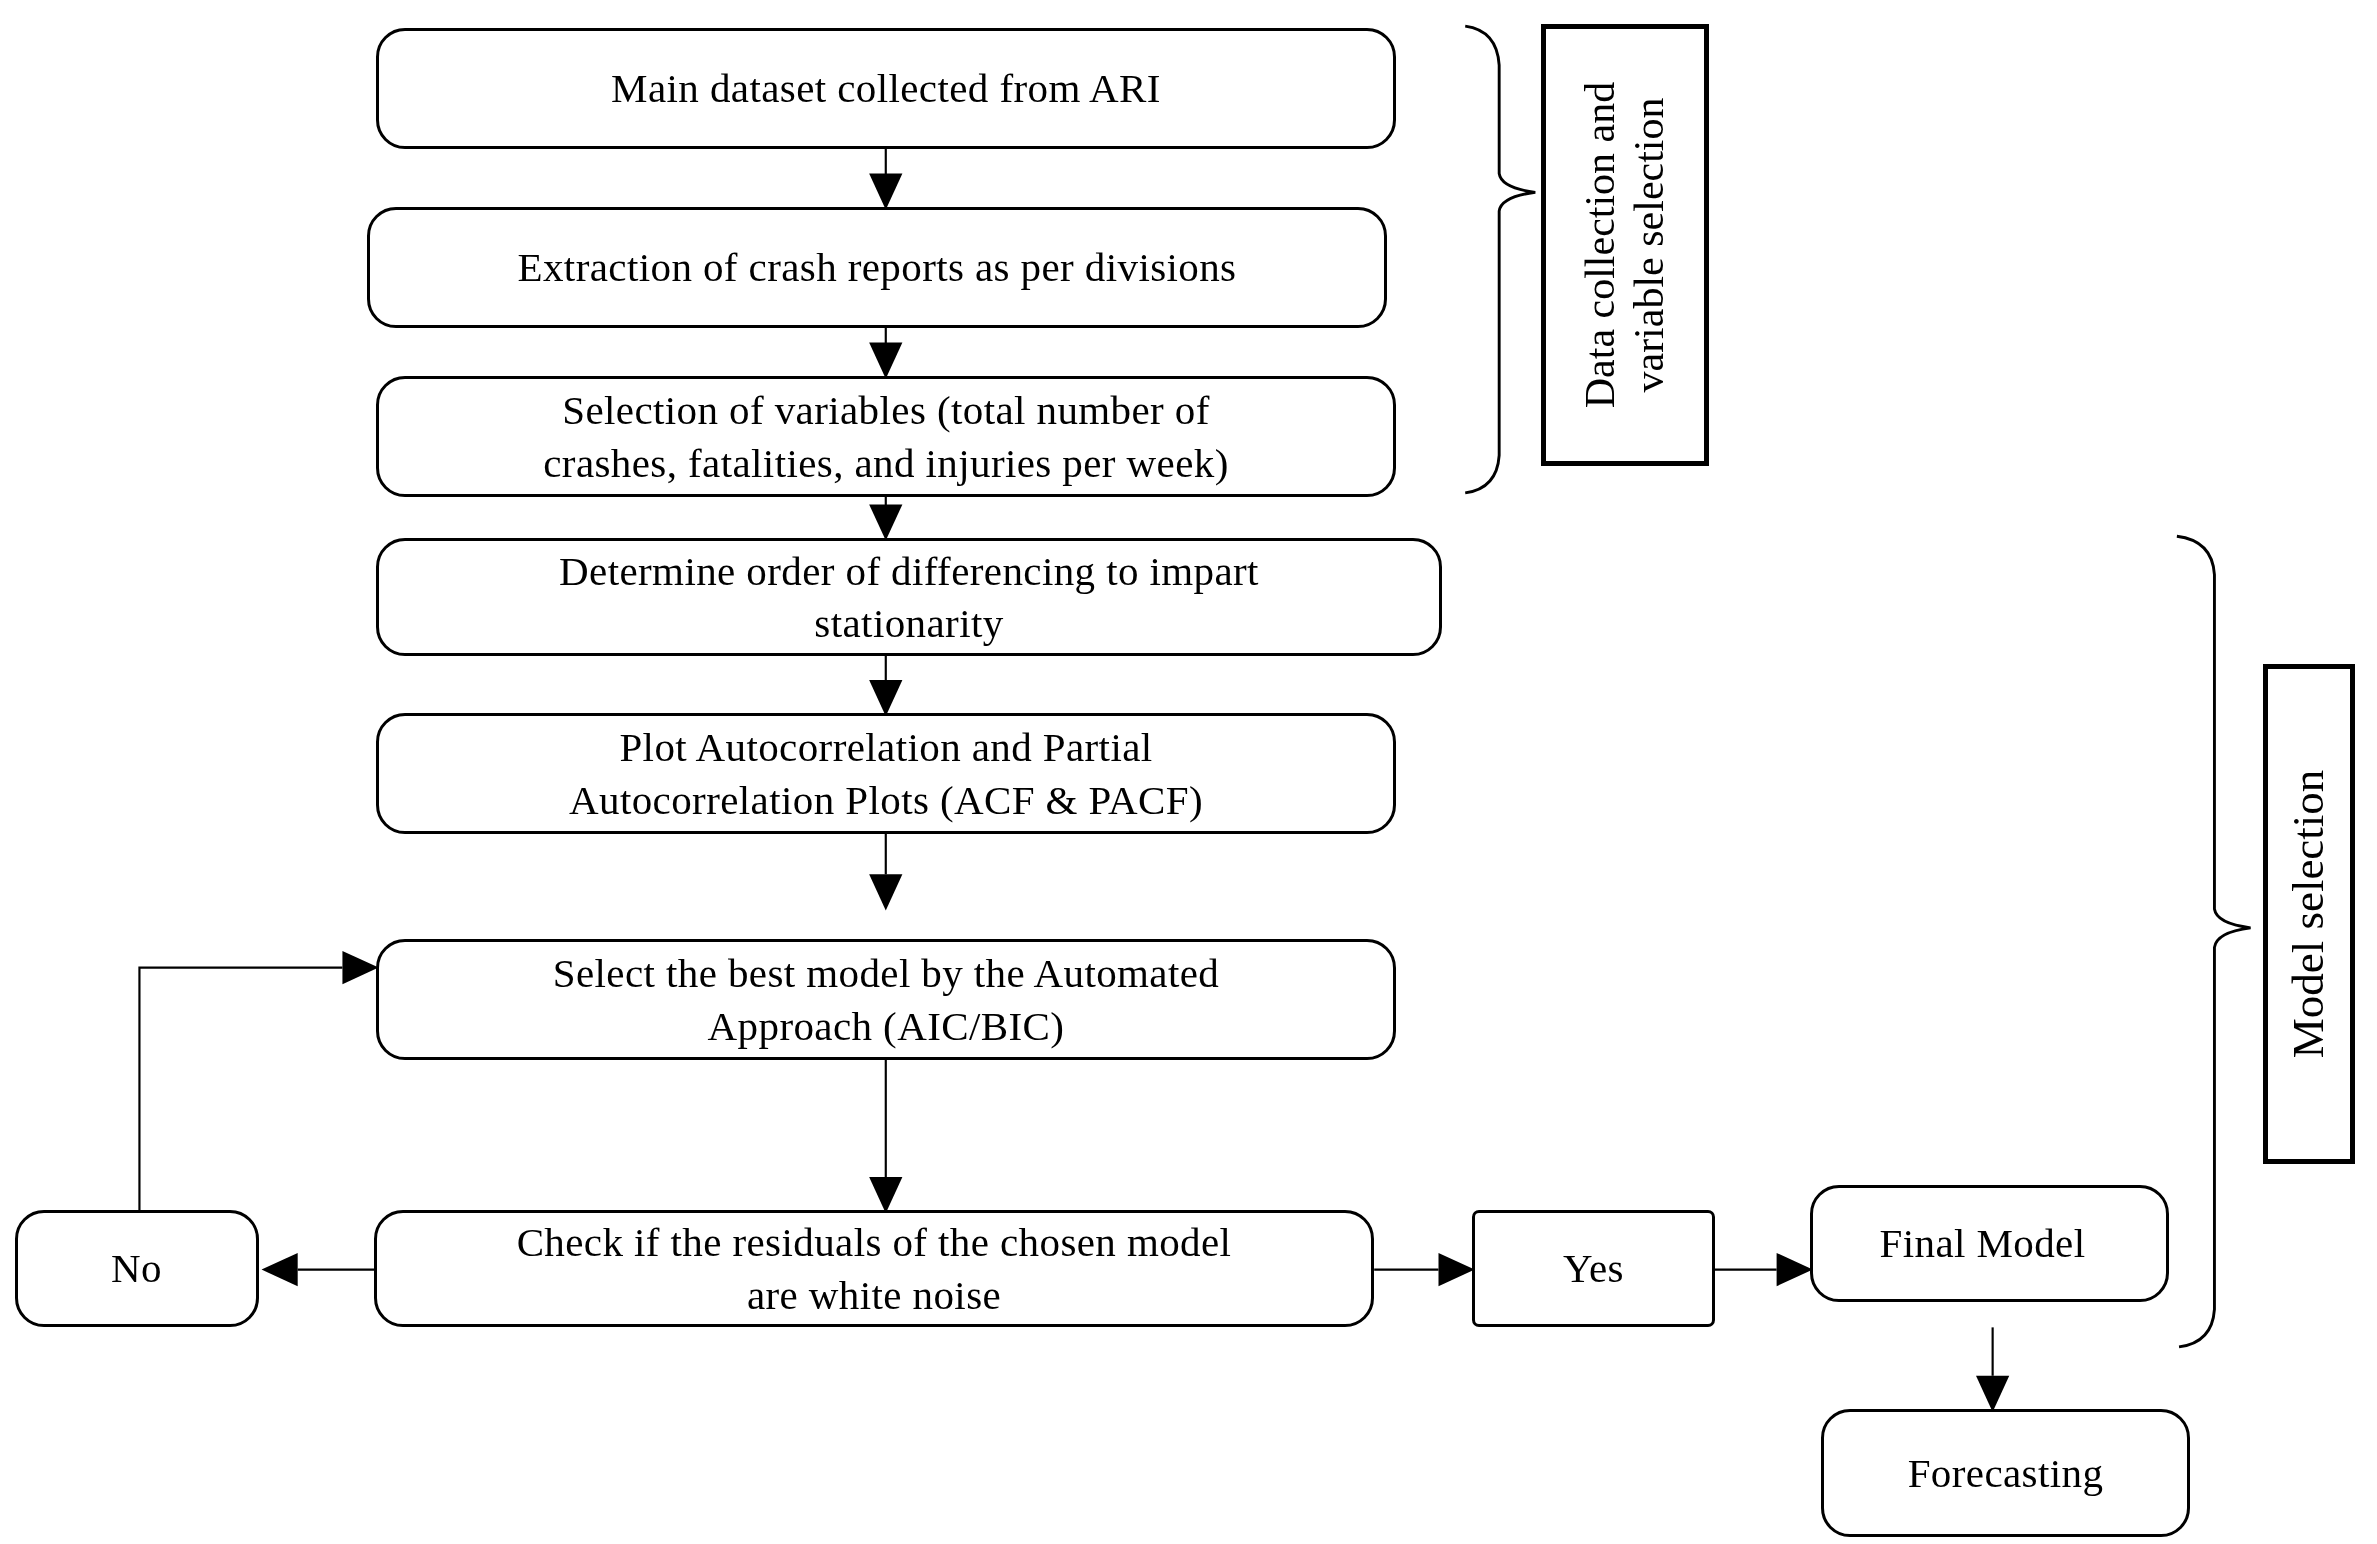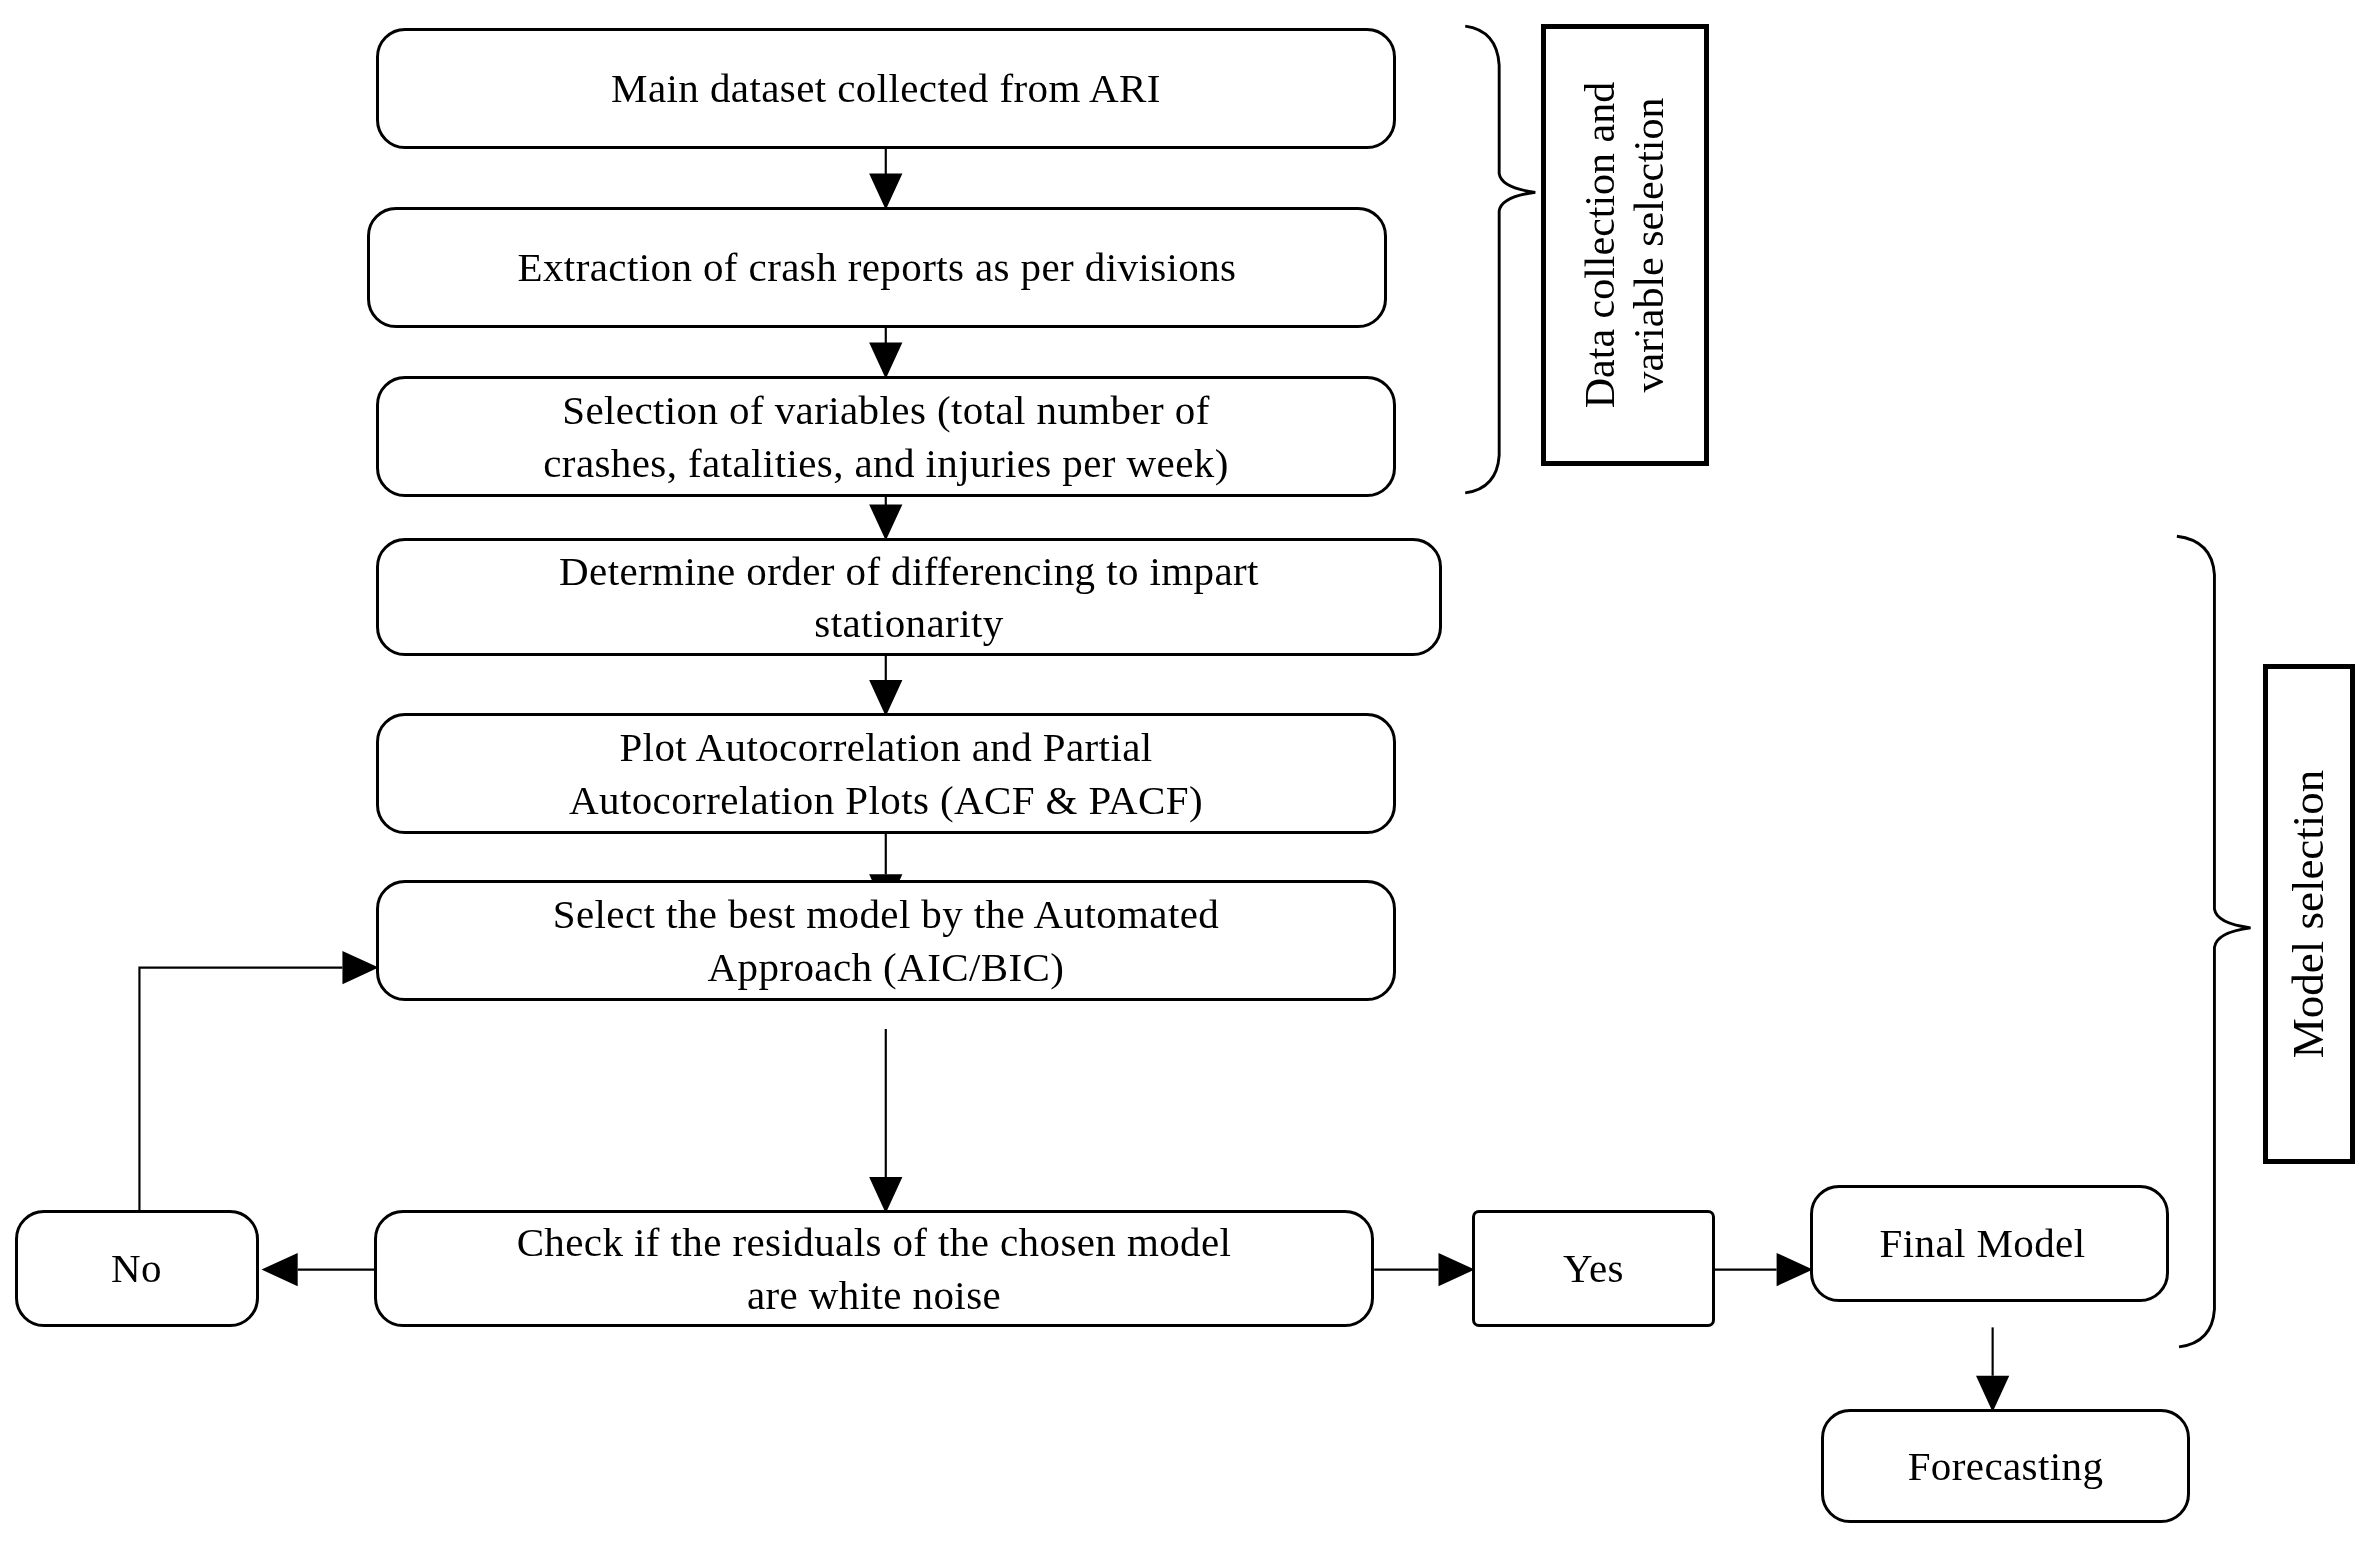--- a/index.html
+++ b/index.html
@@ -28,26 +28,26 @@
   }
   .flowbox .txt { display: block; width: 100%; }
   .pad-main  { padding: 4.3px 123px; }
   .pad-small { padding: 4.3px 22px; }
 
   #box-main-dataset        { left: 376px;  top: 27.5px;   width: 1020px; height: 121px; }
   #box-extraction          { left: 367px;  top: 207px;  width: 1020px; height: 121px; }
   #box-selection-variables { left: 376px;  top: 376px;  width: 1020px; height: 121px; align-items: center; }
   #box-differencing        { left: 376px;  top: 538px;  width: 1066px; height: 118px; }
   #box-acf-pacf            { left: 376px;  top: 713px;  width: 1020px; height: 121px; }
-  #box-best-model          { left: 376px;  top: 880px; width: 1020px; height: 121px; }
+  #box-best-model          { left: 376px;  top: 939px; width: 1020px; height: 121px; }
   #box-residual-check      { left: 374px;  top: 1210px; width: 1000px; height: 117px; }
   #box-no                  { left: 14.5px;   top: 1210px; width: 244px;  height: 117px; }
   #box-yes                 { left: 1472px; top: 1210px; width: 243px;  height: 117px; border-radius: 7px; }
   #box-final-model         { left: 1810px; top: 1185px; width: 359px;  height: 117px; padding-left: 8px; }
-  #box-forecasting         { left: 1821px; top: 1409px; width: 369px;  height: 114px; justify-content: flex-end; }
+  #box-forecasting         { left: 1821px; top: 1409px; width: 369px;  height: 128px; justify-content: flex-end; }
 
   .sidebox {
     position: absolute;
     box-sizing: border-box;
     border: 5px solid #000000;
     background: #ffffff;
   }
   #label-data-collection { left: 1541px; top: 24px;  width: 168px; height: 442px; }
   #label-model-selection { left: 2263px; top: 664px; width: 92px; height: 500px; }
   .rot-text {

